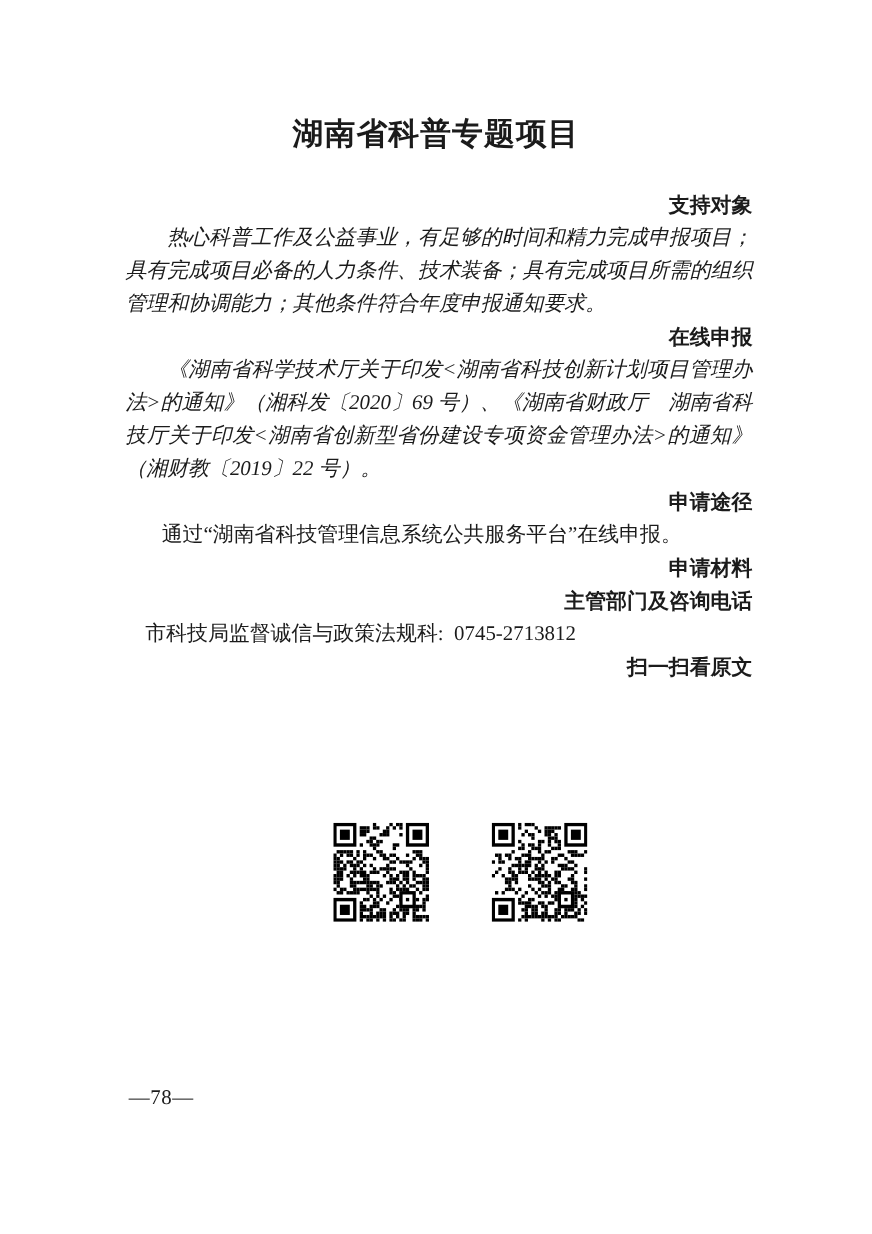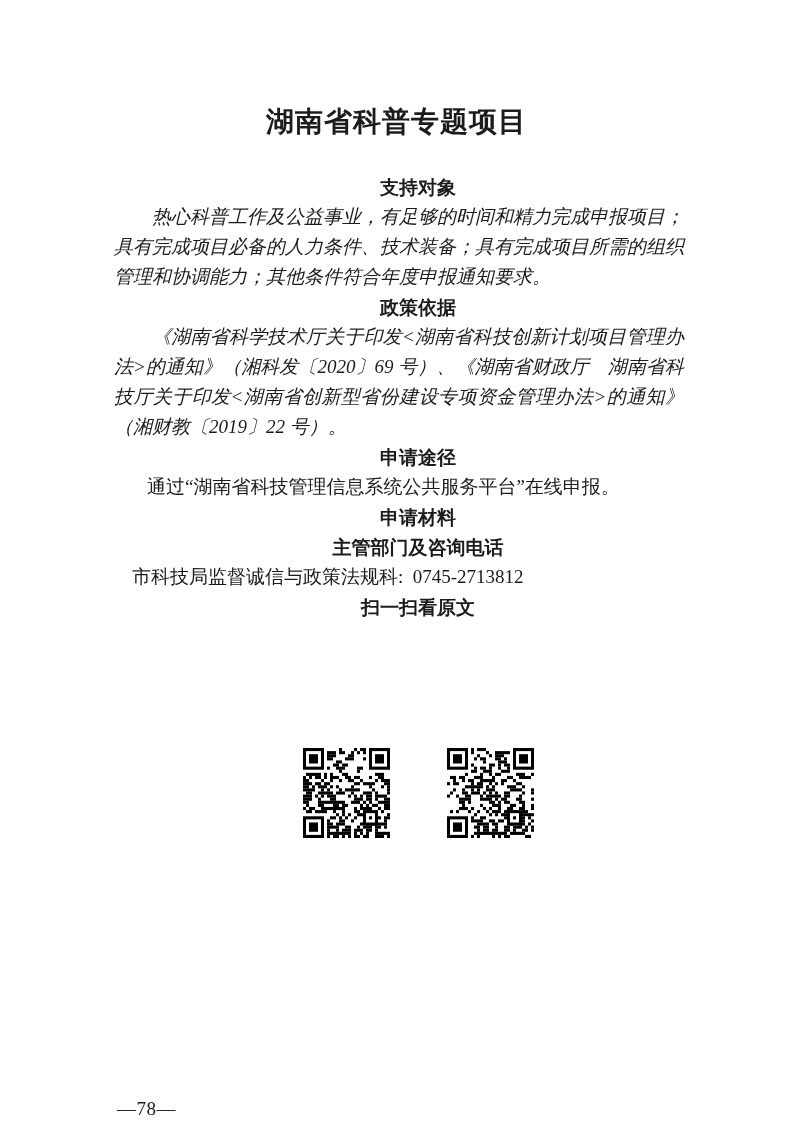--- a/index.html
+++ b/index.html
@@ -27,21 +27,21 @@
     left:114px;top:172px;
     width:570px;
     font-size:19px;
     line-height:30px;
     text-align:justify;
   }
   .content p{margin:0;padding:0;}
   .hdr{
     font-family:"DejaVu Sans","Liberation Sans",sans-serif;
     font-weight:bold;
-    text-align:center;
+    text-align:right;
     text-indent:38px;
     font-size:19px;
   }
   .ind2{text-indent:38px;font-style:italic;}
   .ind-measure{text-indent:34px;}
   .ind-quote{text-indent:33px;}
   .ind-none{text-indent:7px;}
   .contact{
     text-align:left;
     text-indent:18px;
@@ -50,37 +50,37 @@
   .qr{
     position:absolute;
     top:748px;
     width:87px;height:90px;
     background:#ffffff;
   }
   .qr-left{left:303px;}
   .qr-right{left:447px;}
   .pagenum{
     position:absolute;
-    left:117px;top:1098px;
+    left:117px;top:988px;
     font-size:19px;
     letter-spacing:0.5px;
   }
 </style>
 </head>
 <body>
 
 <div class="page">
 
   <h1 class="title">湖南省科普专题项目</h1>
 
   <div class="content">
     <p class="hdr">支持对象</p>
     <p class="ind2">热心科普工作及公益事业，有足够的时间和精力完成申报项目；具有完成项目必备的人力条件、技术装备；具有完成项目所需的组织管理和协调能力；其他条件符合年度申报通知要求。</p>
 
-    <p class="hdr">政策依据</p>
+    <p class="hdr">在线申报</p>
 
     <p class="ind2">《湖南省科学技术厅关于印发&lt;湖南省科技创新计划项目管理办法&gt;的通知》（湘科发〔2020〕69 号）、《湖南省财政厅　湖南省科技厅关于印发&lt;湖南省创新型省份建设专项资金管理办法&gt;的通知》（湘财教〔2019〕22 号）。</p>
 
     <p class="hdr">申请途径</p>
     <p class="ind-quote">通过“湖南省科技管理信息系统公共服务平台”在线申报。</p>
 
     <p class="hdr">申请材料</p>
 
     <p class="hdr">主管部门及咨询电话</p>
     <p class="contact">市科技局监督诚信与政策法规科:  0745-2713812</p>

